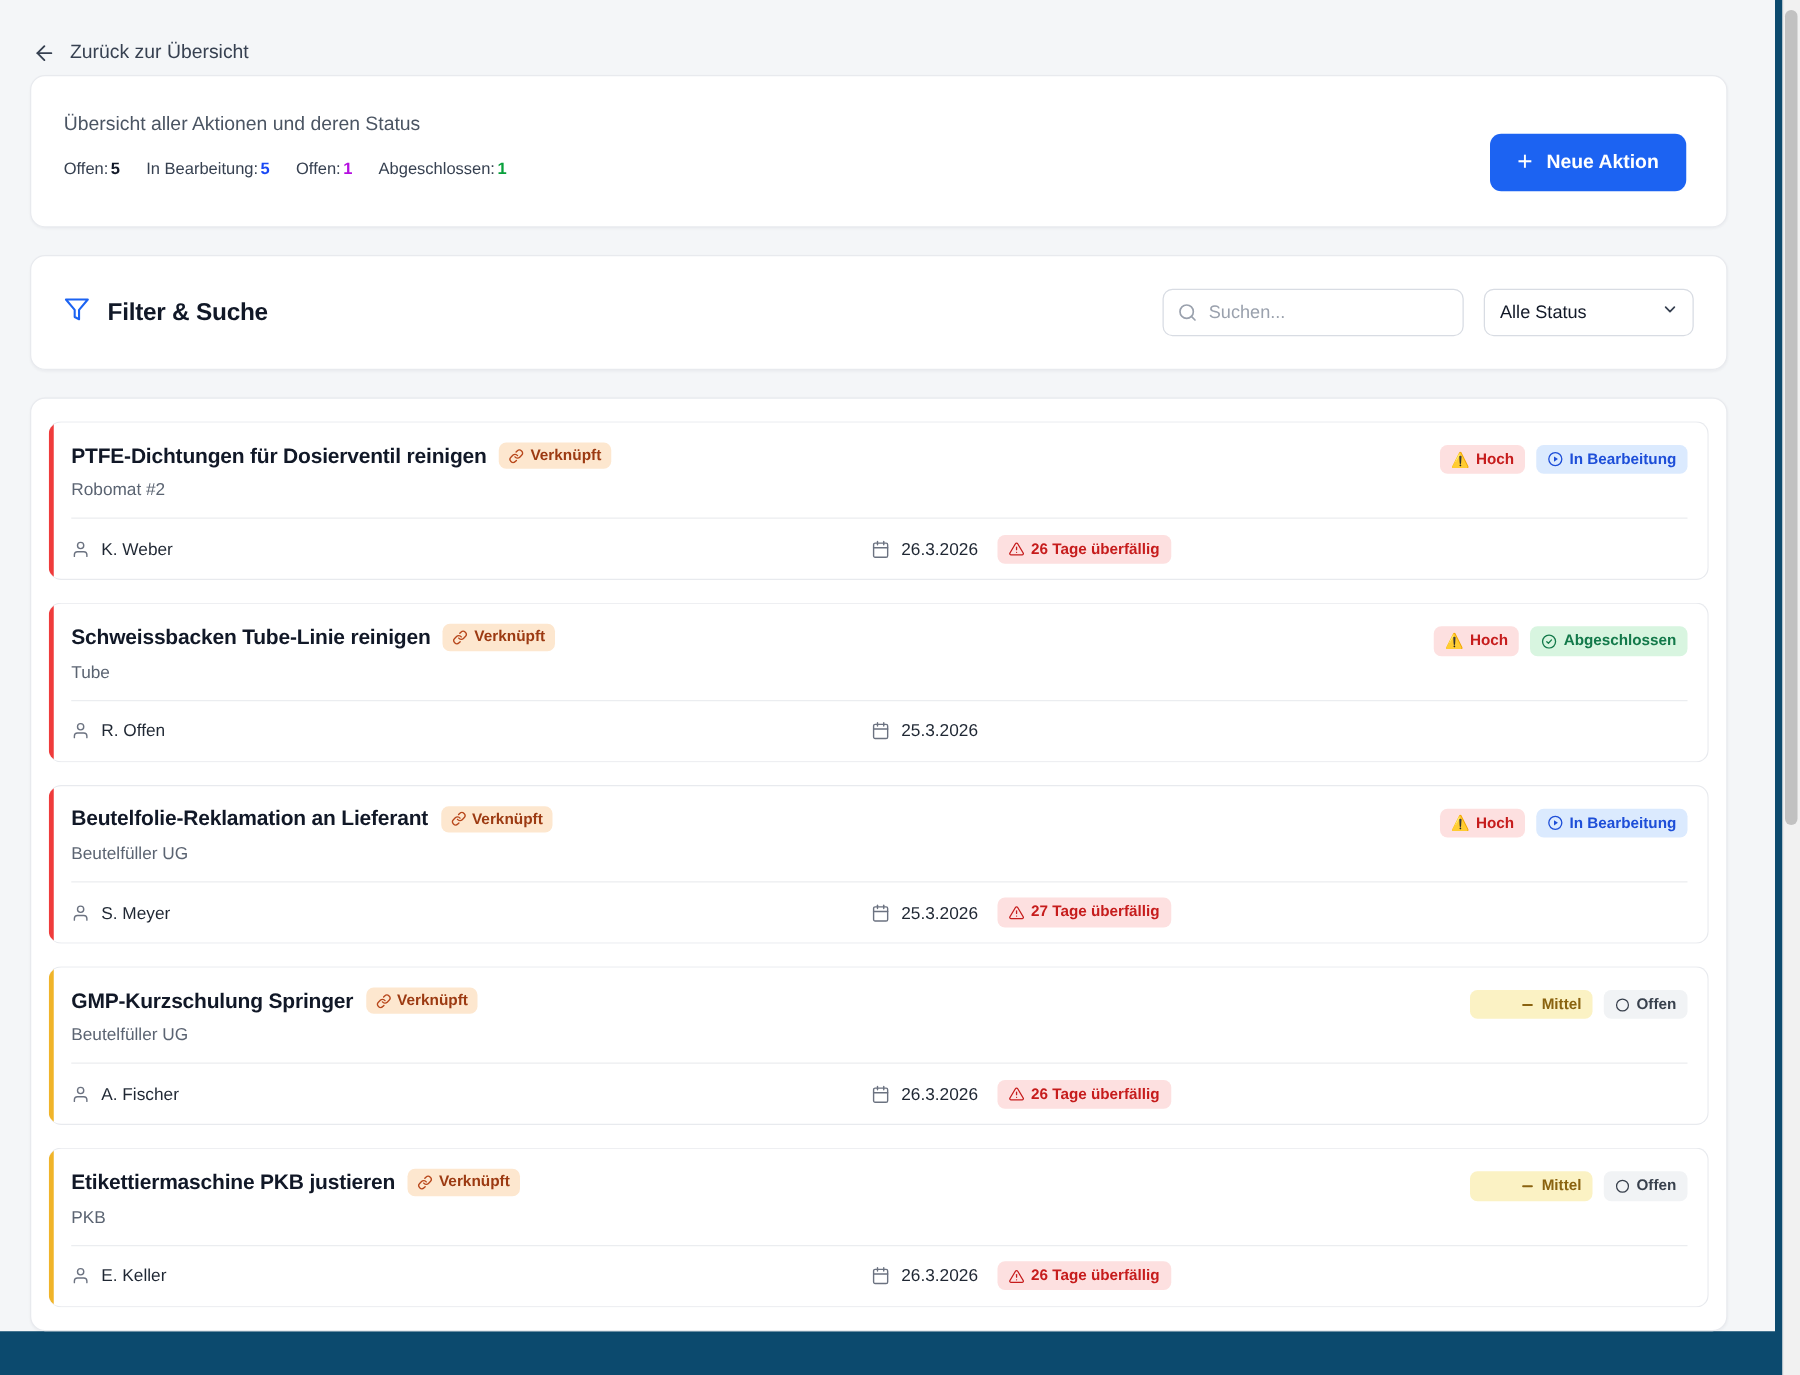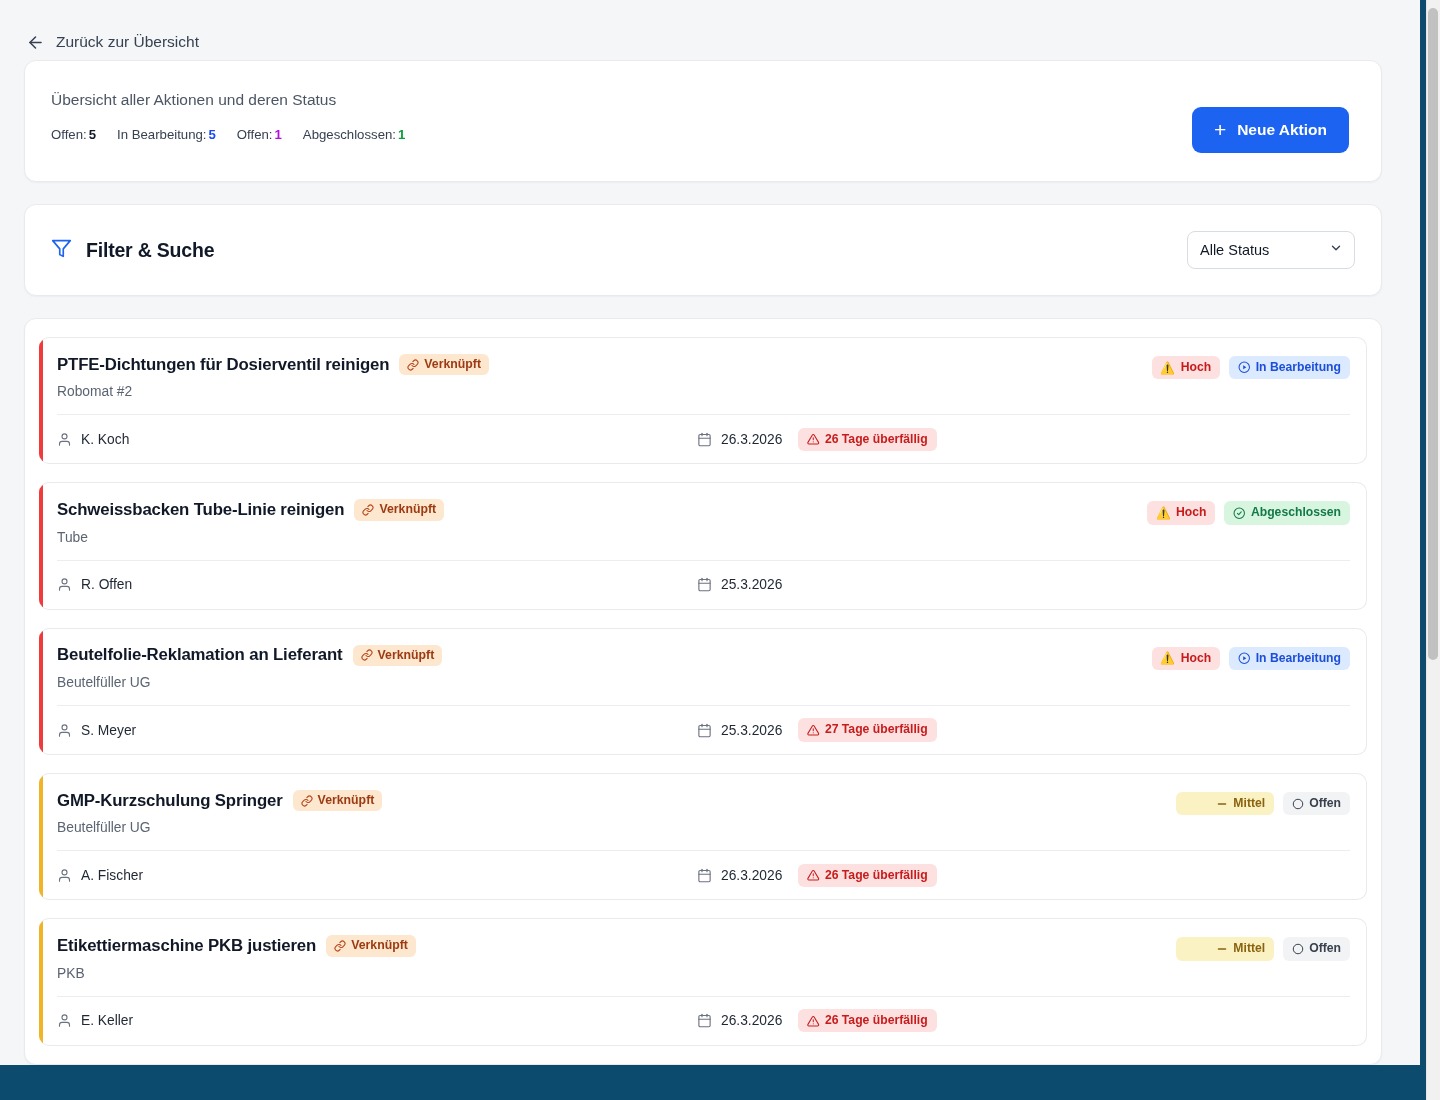--- a/index.html
+++ b/index.html
@@ -340,20 +340,29 @@
     <div class="card filter-card">
       <div class="filter-title-wrap">
         <span>
           <svg width="21" height="21" viewBox="0 0 24 24" fill="none" stroke="#1c63f2" stroke-width="1.9" stroke-linecap="round" stroke-linejoin="round">
               <polygon points="22 3 2 3 10 12.46 10 19 14 21 14 12.46 22 3"></polygon>
             </svg>
         </span>
         <span class="filter-title">Filter &amp; Suche</span>
       </div>
       <div class="filter-controls">
+        <div class="search-wrap">
+          <span>
+            <svg width="16" height="16" viewBox="0 0 24 24" fill="none" stroke="#9aa1ad" stroke-width="2" stroke-linecap="round" stroke-linejoin="round">
+                <circle cx="11" cy="11" r="8"></circle>
+                <line x1="21" y1="21" x2="16.65" y2="16.65"></line>
+              </svg>
+          </span>
+          <input class="search-input" type="text" placeholder="Suchen..." style="">
+        </div>
         <div class="select-wrap">
           <select class="status-select">
             <option id="status-opt">Alle Status</option>
           </select>
           <span class="chev">
             <svg width="14" height="14" viewBox="0 0 24 24" fill="none" stroke="#374151" stroke-width="2.4" stroke-linecap="round" stroke-linejoin="round">
                 <polyline points="6 9 12 15 18 9"></polyline>
               </svg>
           </span>
         </div>
@@ -400,21 +409,21 @@
             </div>
             <div class="ai-divider"></div>
             <div class="ai-bottom">
               <div class="ai-assignee">
                 <span style="display: inline-flex; align-items: center;">
                   <svg width="15" height="15" viewBox="0 0 24 24" fill="none" stroke="#6b7280" stroke-width="1.8" stroke-linecap="round" stroke-linejoin="round">
                     <path d="M20 21v-2a4 4 0 0 0-4-4H8a4 4 0 0 0-4 4v2"></path>
                     <circle cx="12" cy="7" r="4"></circle>
                   </svg>
                 </span>
-                <span>K. Koch</span>
+                <span>K. Weber</span>
               </div>
               <div class="ai-date">
                 <span style="display: inline-flex; align-items: center;">
                   <svg width="15" height="15" viewBox="0 0 24 24" fill="none" stroke="#6b7280" stroke-width="1.8" stroke-linecap="round" stroke-linejoin="round">
                     <rect x="3" y="4" width="18" height="18" rx="2" ry="2"></rect>
                     <line x1="16" y1="2" x2="16" y2="6"></line>
                     <line x1="8" y1="2" x2="8" y2="6"></line>
                     <line x1="3" y1="10" x2="21" y2="10"></line>
                   </svg>
                 </span>

